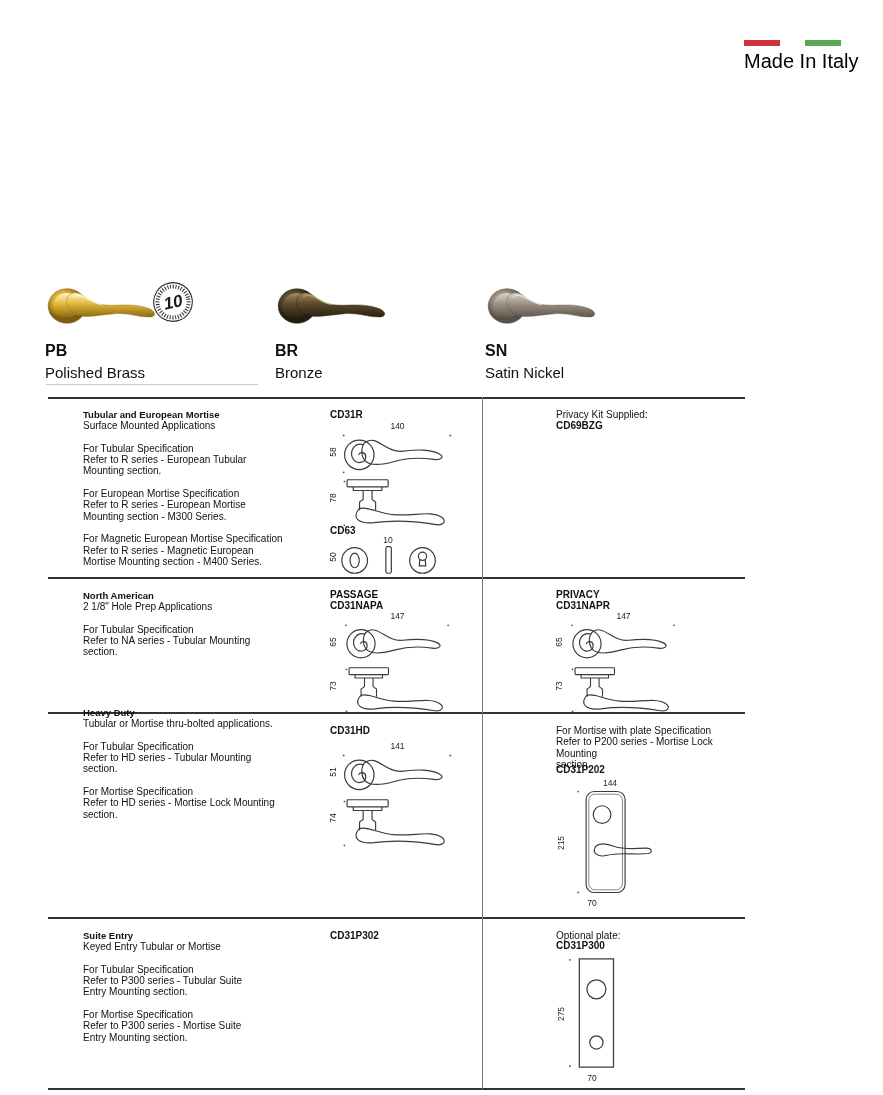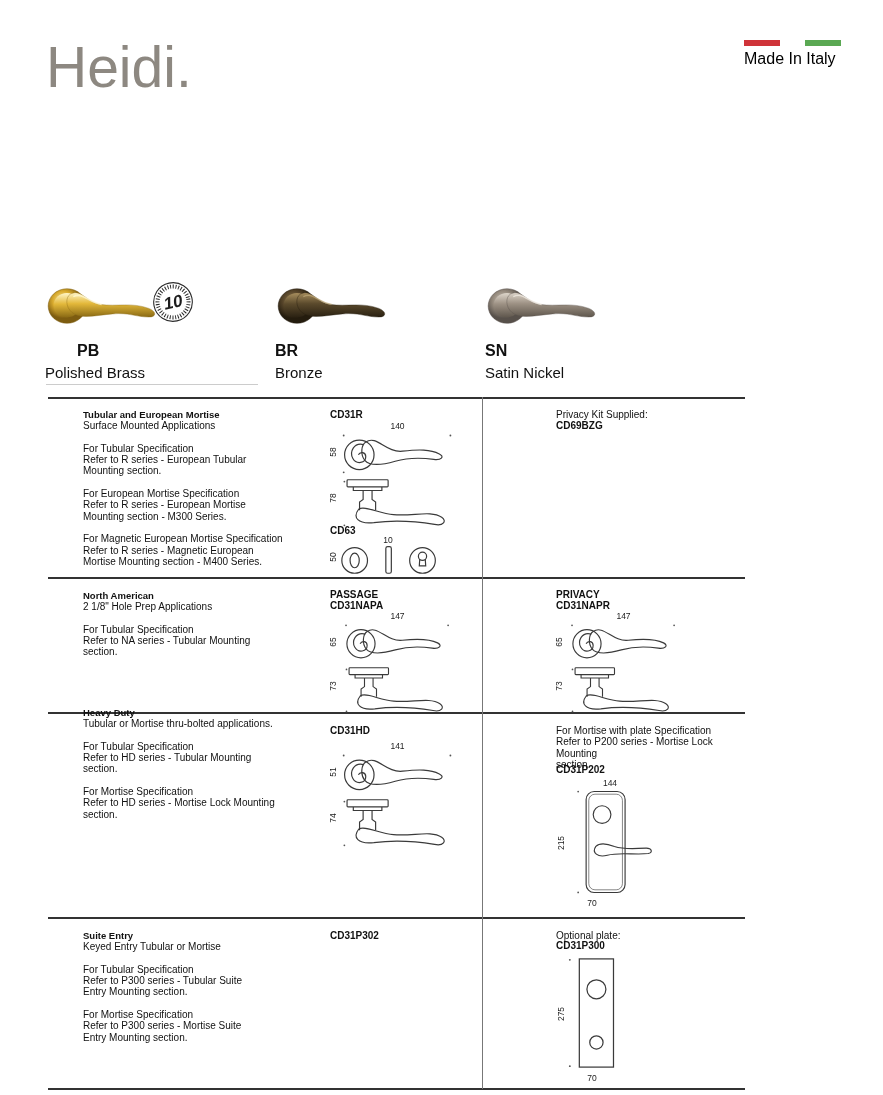--- a/index.html
+++ b/index.html
@@ -3,42 +3,41 @@
 <meta charset="utf-8">
 <style>
   html,body{margin:0;padding:0;background:#e8e8e8;}
   .page{position:relative;width:883px;height:1095px;background:#fff;margin:0 auto;
         font-family:"Liberation Sans",sans-serif;color:#111;overflow:hidden;}
   .abs{position:absolute;}
   .page-title{font-size:57px;font-weight:400;color:#8d8881;letter-spacing:0;}
   .mii{width:98px;}
   .mii-bars{display:flex;justify-content:space-between;width:97px;}
   .bar{width:36px;height:6px;}
-  .mii-label{font-size:16px;color:#000;margin-top:4px;white-space:nowrap;}
+  .mii-label{font-size:20px;color:#000;margin-top:4px;white-space:nowrap;}
   .finish .fcode{font-size:16px;font-weight:bold;color:#111;}
   .finish .fname{font-size:15px;color:#111;margin-top:4px;}
   .swatch{display:block;}
   .pb-rule{width:212px;height:1px;background:#cccccc;}
   .h-rule{left:48px;width:697px;height:2px;background:#333;}
   .v-rule{left:482px;top:397px;width:1px;height:692px;background:#777;}
   .sec-title{font-size:9.5px;font-weight:bold;line-height:11.3px;}
   .txt{font-size:10px;line-height:11.3px;white-space:pre-line;}
   .code{font-size:10px;font-weight:bold;line-height:11px;white-space:pre-line;}
   .fig{position:absolute;text-decoration:underline;}
   .fig svg{position:absolute;overflow:visible;}
   .lineart{fill:none;stroke:#3a3a3a;stroke-width:1.3;}
   .dim{position:absolute;font-size:8.5px;color:#222;text-align:center;}
   .dimv{transform:rotate(-90deg);transform-origin:center;width:18px;}
 </style>
 </head>
 <body>
 
 <div class="page">
 
-  <div class="abs page-title" style="left:46px;top:34px;">Heidi.</div>
 
   <div class="abs mii" style="left:744px;top:40px;">
     <div class="mii-bars">
       <div class="bar" style="background:#cf3339;"></div>
       <div class="bar" style="background:#5aa853;"></div>
     </div>
     <div class="mii-label">Made In Italy</div>
   </div>
 
   <div class="abs finish" style="left:45px;top:283px;">
@@ -53,21 +52,21 @@
             <stop offset="0%" stop-color="#fff6c6"></stop>
             <stop offset="45%" stop-color="#e3b83a"></stop>
             <stop offset="100%" stop-color="#8a6a14"></stop>
           </linearGradient>
       </defs>
       <ellipse cx="28" cy="25" rx="24" ry="22" fill="url(#pbA)" stroke="#7d5c10" stroke-width="0.6"></ellipse>
       <ellipse cx="28" cy="24" rx="17" ry="15.5" fill="url(#pbB)"></ellipse>
       <path d="M32,10 C46,2 52,20 70,23 C92,26 110,20 132,28 C142,32 142,39 132,39 C116,39 106,33 86,35 C64,37 44,42 34,33 C26,26 26,14 32,10 Z" fill="url(#pbB)" stroke="#8a6a14" stroke-width="0.5"></path>
       <path d="M36,13 C48,7 54,20 72,23" fill="none" stroke="#fff8d0" stroke-width="2" opacity="0.8"></path>
     </svg>
-    <div class="fcode" style="margin-top:9px;margin-left:32px;">PB</div>
+    <div class="fcode" style="margin-top:9px;">PB</div>
     <div class="fname">Polished Brass</div>
   </div>
 
   <svg class="abs" style="left:152px;top:281px;" width="42" height="42" viewBox="0 0 42 42">
     <g transform="rotate(-12 21 21)">
       <circle cx="21" cy="21" r="19.3" fill="#fff" stroke="#2b2b2b" stroke-width="1.1"></circle>
       <circle cx="21" cy="21" r="15.5" fill="none" stroke="#2b2b2b" stroke-width="4" stroke-dasharray="1,1.7"></circle>
       <circle cx="21" cy="21" r="12.8" fill="#fff"></circle>
       <text x="21" y="27" text-anchor="middle" font-size="17" font-weight="bold" font-style="italic" fill="#1c1c1c">10</text>
     </g>

